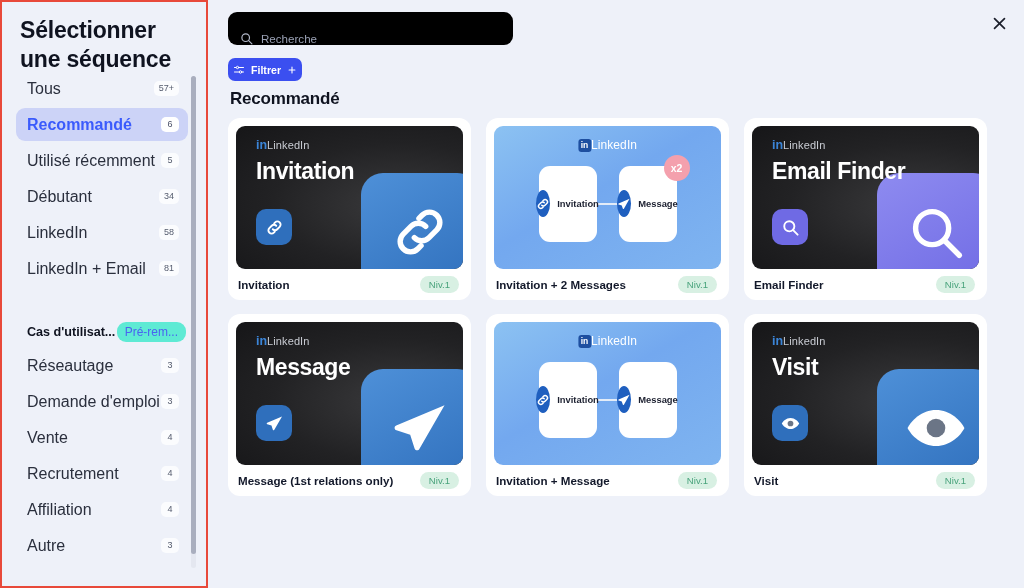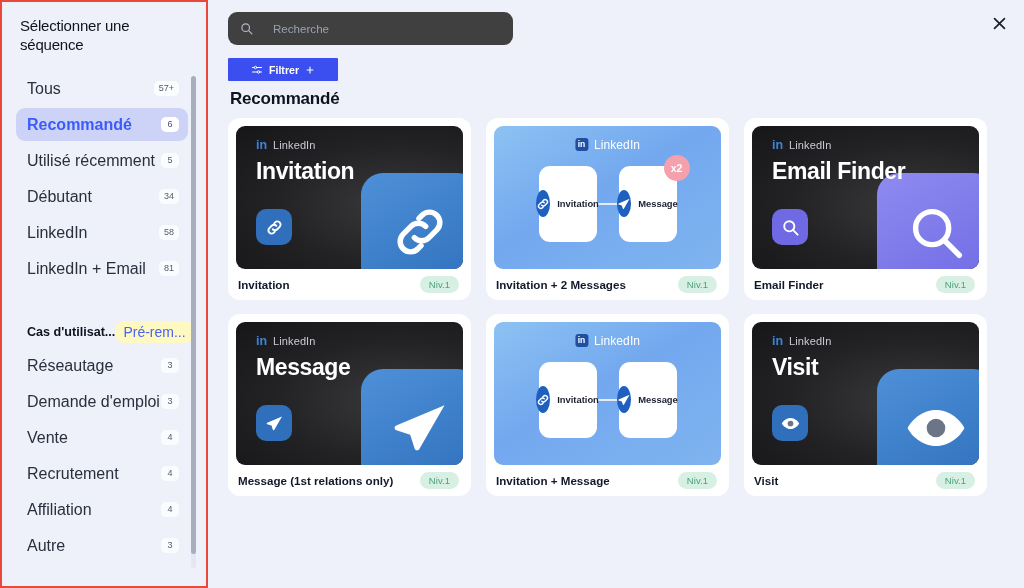--- a/index.html
+++ b/index.html
@@ -21,22 +21,22 @@
     position: relative;
     width: 208px;
     height: 588px;
     flex: 0 0 208px;
     background: #eef1f9;
     border: 2px solid #e8493a;
     padding: 14px 0 0 0;
     overflow: hidden;
   }
   .sb-title {
-    font-size: 15px;
-    font-weight: normal;
+    font-size: 23px;
+    font-weight: bold;
     color: #0f1320;
     line-height: 1.28;
     padding: 0 16px 0 18px;
     letter-spacing: -0.2px;
   }
   .sb-scroll {
     position: absolute;
     top: 70px; left: 0; right: 0; bottom: 4px;
     padding: 0 18px 0 14px;
     overflow: hidden;
@@ -79,23 +79,23 @@
     margin-top: 32px;
     margin-bottom: 2px;
   }
   .sb-section .sec-title {
     font-size: 12.6px;
     font-weight: bold;
     color: #0f1320;
     white-space: nowrap;
   }
   .sb-pill {
-    font-size: 14px;
+    font-size: 12px;
     color: #4a63f0;
-    background: #fef9c3;
+    background: #5eead4;
     border-radius: 9px;
     padding: 3px 8px;
     white-space: nowrap;
   }
   .sb-track {
     position: absolute;
     top: 74px; right: 10px;
     width: 5px; height: 492px;
     background: #e4e7f0;
     border-radius: 3px;
@@ -110,42 +110,42 @@
 
   
   .main {
     flex: 1;
     position: relative;
     padding: 12px 0 0 20px;
     overflow: hidden;
   }
   .searchbar {
     width: 285px; height: 33px;
-    background: #404040;
+    background: #000000;
     border-radius: 9px;
     display: flex;
-    align-items: center;
-    gap: 20px;
+    align-items: flex-end;
+    gap: 8px;
     padding: 0 12px;
     margin-bottom: 13px;
   }
   .searchbar .ph {
     font-size: 11.6px;
     color: #9aa1b4;
   }
   .filter-btn {
     display: inline-flex;
     align-items: center;
     gap: 6px;
     background: #3b4ff0;
     color: #ffffff;
     border: none;
-    border-radius: 1px;
+    border-radius: 7px;
     height: 23px;
-    padding: 0 23px;
+    padding: 0 5px;
     font-size: 10.6px;
     font-weight: bold;
     font-family: "Liberation Sans", sans-serif;
     cursor: pointer;
   }
   .section-head {
     font-size: 17px;
     font-weight: bold;
     color: #0f1320;
     margin: 8px 0 9px 2px;
@@ -172,21 +172,21 @@
   .thumb.dark {
     background: radial-gradient(ellipse at 72% 55%, #3a3a3c 0%, #222224 55%, #161618 100%);
   }
   .thumb.blue {
     background: linear-gradient(150deg, #8cc2f2 0%, #73a8ef 45%, #7fb4f0 100%);
   }
   .li-row {
     position: absolute;
     top: 13px; left: 20px;
     display: flex;
-    gap: 6px;
+    align-items: center;
     z-index: 4;
   }
   .li-row.centered {
     left: 50%;
     transform: translateX(-50%);
     top: 12px;
   }
   .li-in {
     font-size: 12.5px;
     font-weight: bold;

